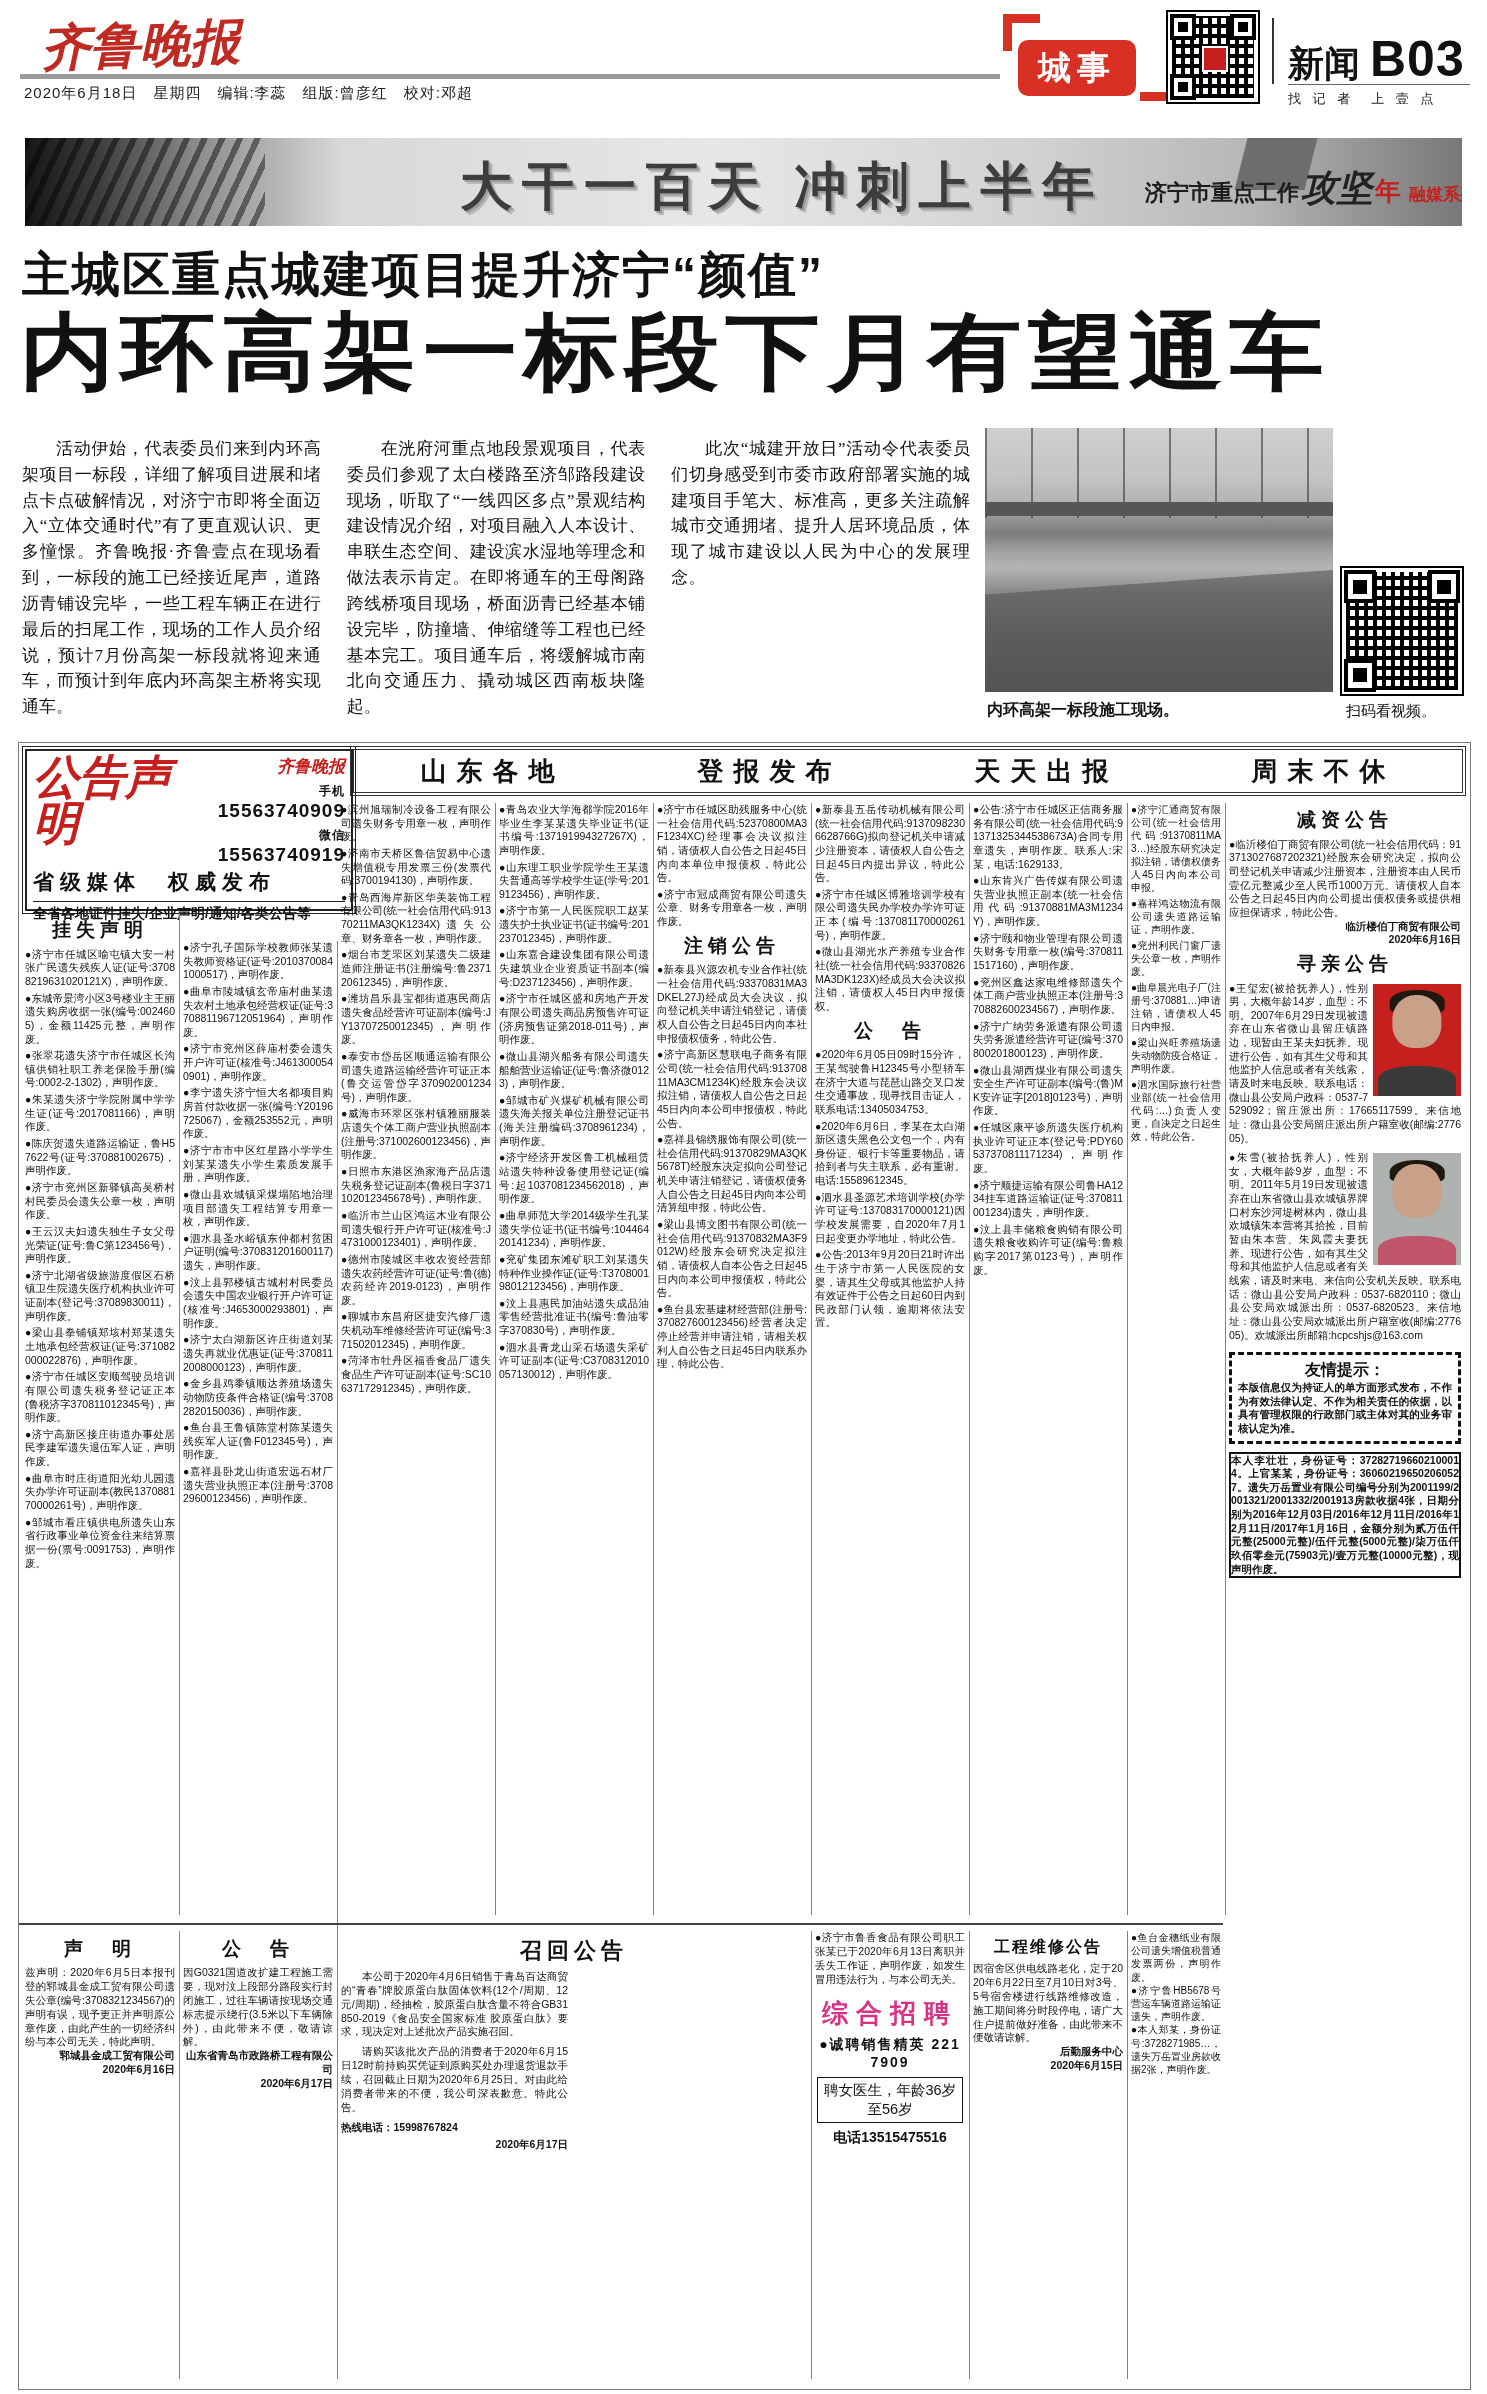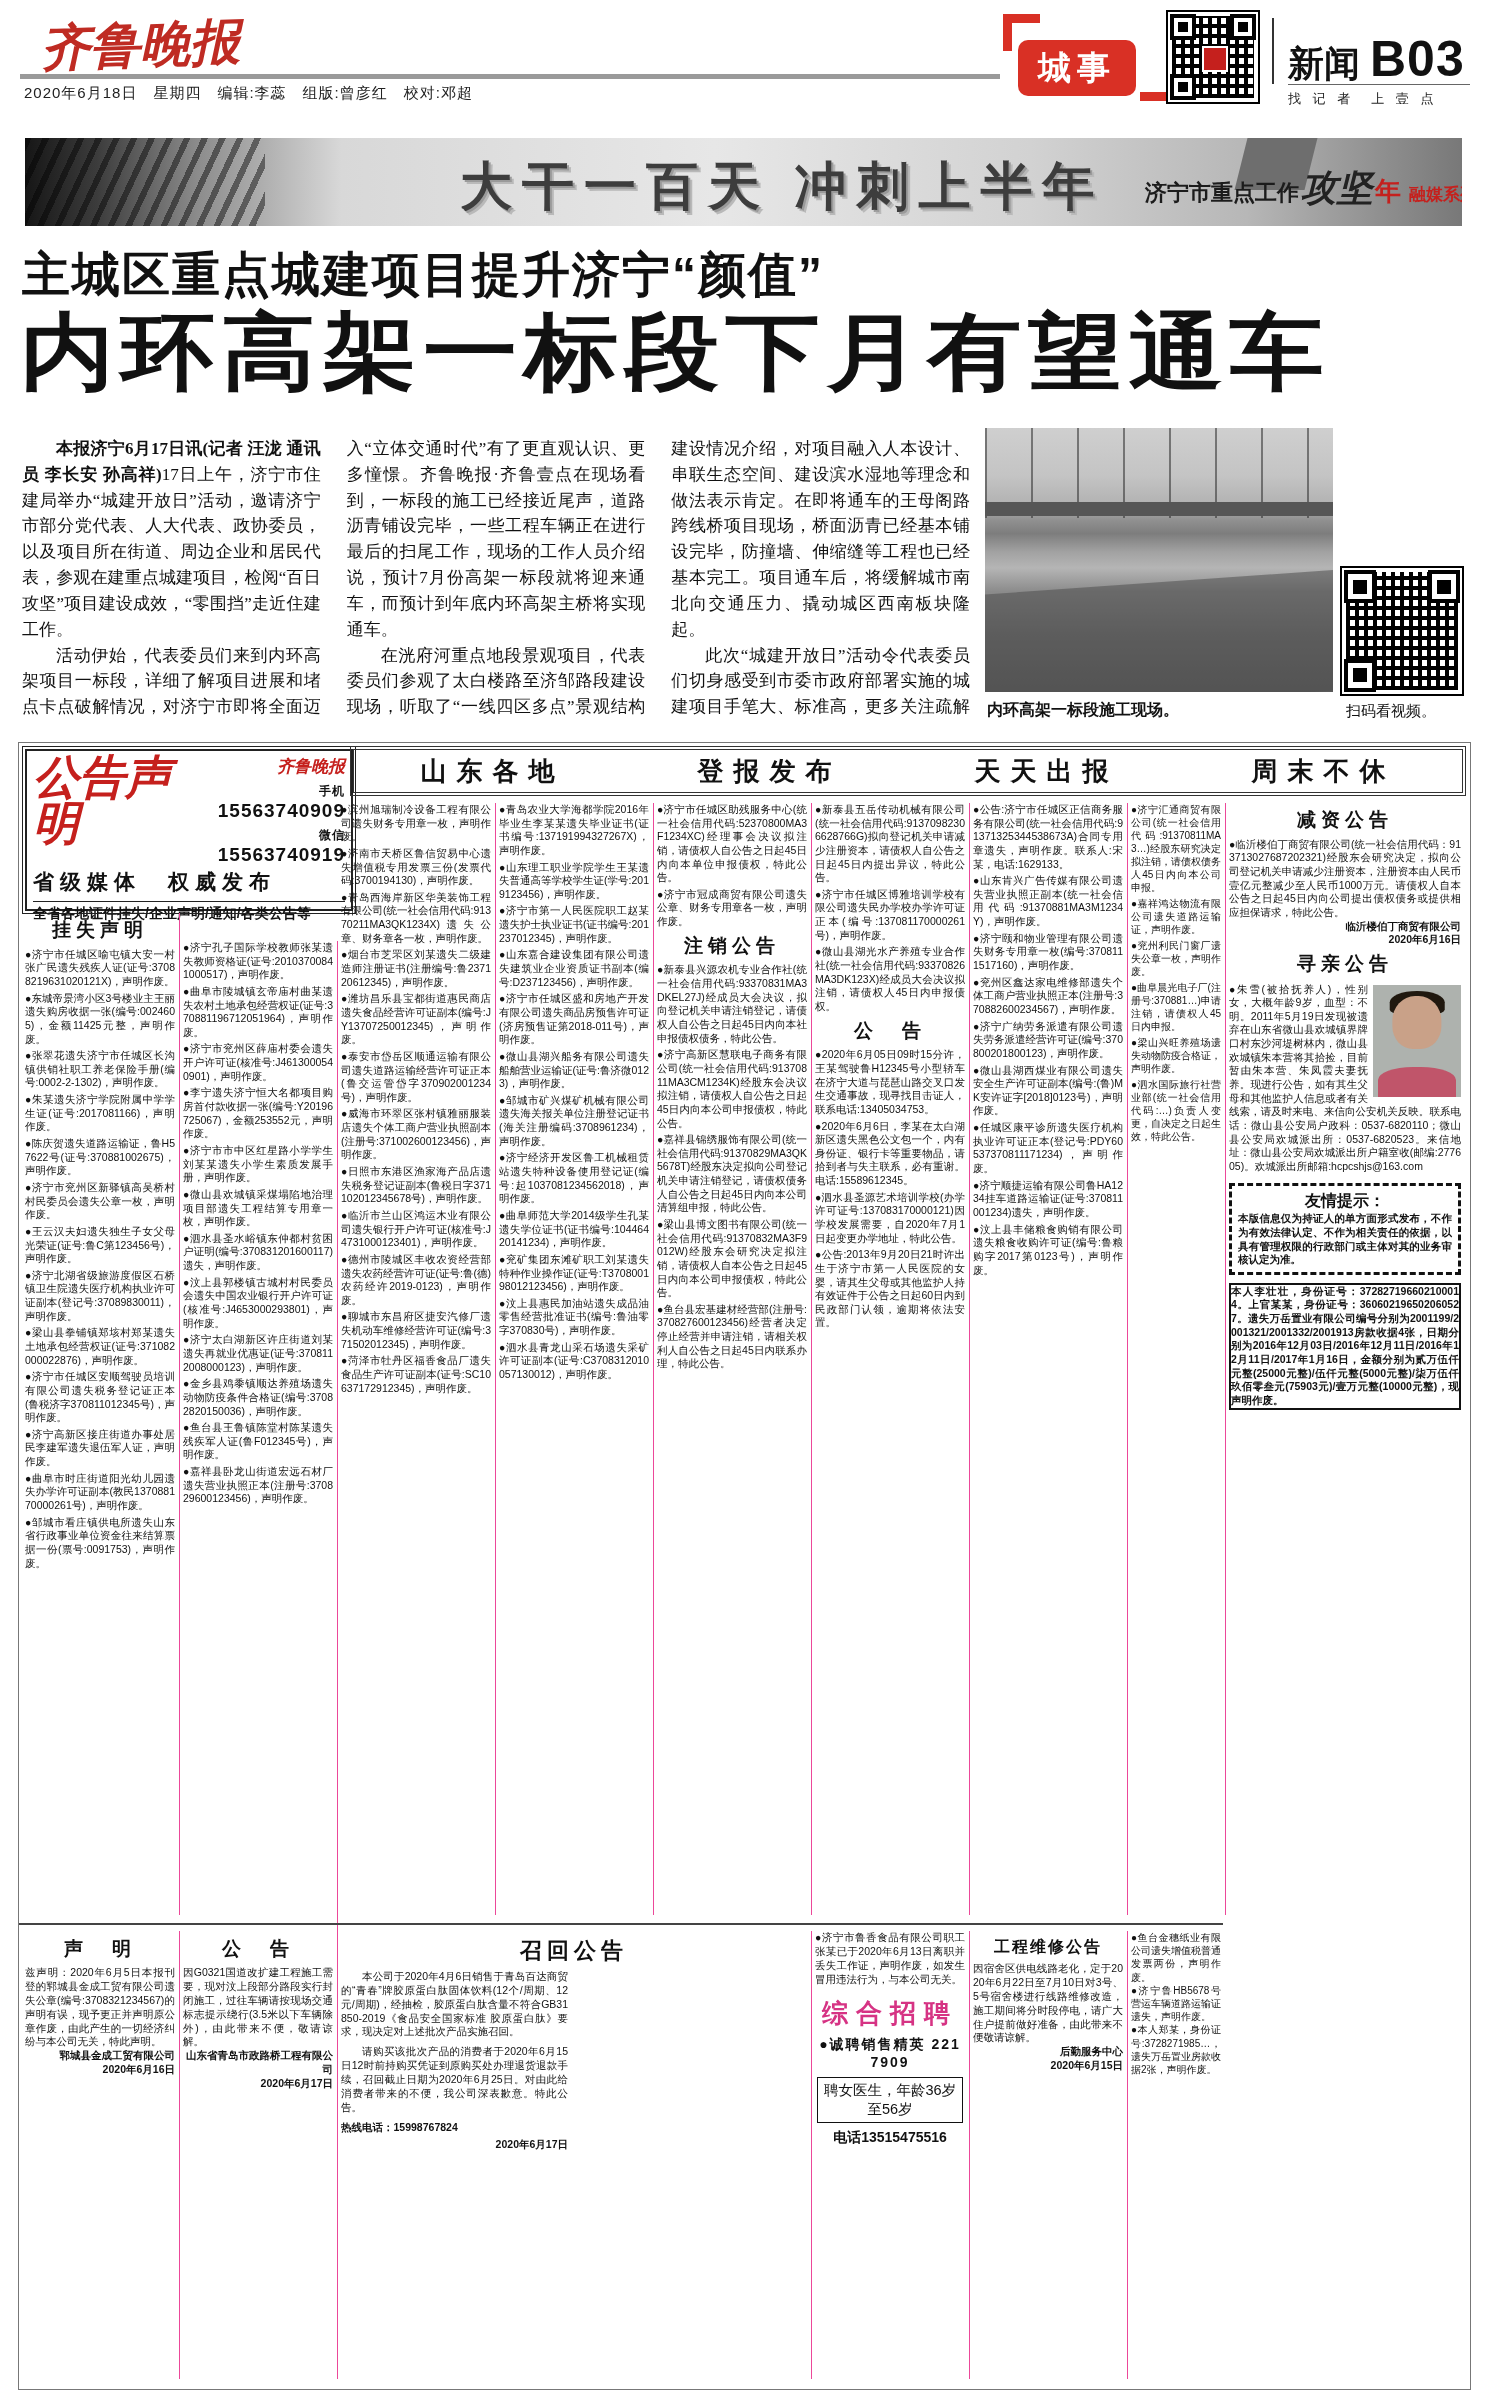--- a/index.html
+++ b/index.html
@@ -133,21 +133,20 @@
       <span class="camp-big">攻坚</span>
       <span class="camp-year">年</span>
       <span class="camp-series">融媒系列报道</span>
     </div>
   </div>
 
   <div class="kicker">主城区重点城建项目提升济宁“颜值”</div>
   <div class="headline">内环高架一标段下月有望通车</div>
 
   <div class="article">
-    <p><b>本报济宁6月17日讯(记者 汪泷 通讯员 李长安 孙高祥)</b><span>17日上午，济宁市住建局举办“城建开放日”活动，邀请济宁市部分党代表、人大代表、政协委员，以及项目所在街道、周边企业和居民代表，参观在建重点城建项目，检阅“百日攻坚”项目建设成效，“零围挡”走近住建工作。</span></p>
     <div>
         <p>活动伊始，代表委员们来到内环高架项目一标段，详细了解项目进展和堵点卡点破解情况，对济宁市即将全面迈入“立体交通时代”有了更直观认识、更多憧憬。齐鲁晚报·齐鲁壹点在现场看到，一标段的施工已经接近尾声，道路沥青铺设完毕，一些工程车辆正在进行最后的扫尾工作，现场的工作人员介绍说，预计7月份高架一标段就将迎来通车，而预计到年底内环高架主桥将实现通车。</p>
         <p>在洸府河重点地段景观项目，代表委员们参观了太白楼路至济邹路段建设现场，听取了“一线四区多点”景观结构建设情况介绍，对项目融入人本设计、串联生态空间、建设滨水湿地等理念和做法表示肯定。在即将通车的王母阁路跨线桥项目现场，桥面沥青已经基本铺设完毕，防撞墙、伸缩缝等工程也已经基本完工。项目通车后，将缓解城市南北向交通压力、撬动城区西南板块隆起。</p>
         <p>此次“城建开放日”活动令代表委员们切身感受到市委市政府部署实施的城建项目手笔大、标准高，更多关注疏解城市交通拥堵、提升人居环境品质，体现了城市建设以人民为中心的发展理念。</p>
       </div>
   </div>
 
   <div class="photo-scene">
     <div class="poles"></div>
     <div class="girder"></div>
@@ -308,20 +307,28 @@
           <div class="ad">●泗水国际旅行社营业部(统一社会信用代码:…)负责人变更，自决定之日起生效，特此公告。</div>
         </div>
     </div>
 
     <div class="col" style="left:1210px;top:60px;width:232px;height:1578px;">
       <div class="sub-head">减资公告</div>
       <div>●临沂楼伯丁商贸有限公司(统一社会信用代码：913713027687202321)经股东会研究决定，拟向公司登记机关申请减少注册资本，注册资本由人民币壹亿元整减少至人民币1000万元。请债权人自本公告之日起45日内向公司提出债权债务或提供相应担保请求，特此公告。</div>
       <div class="jz-sign">临沂楼伯丁商贸有限公司</div>
       <div class="jz-sign">2020年6月16日</div>
       <div class="sub-head">寻亲公告</div>
+      <div>
+        <div class="id-photo red">
+          <div class="hair"></div>
+          <div class="head"></div>
+          <div class="body1"></div>
+        </div>
+        <span>●王玺宏(被拾抚养人)，性别男，大概年龄14岁，血型：不明。2007年6月29日发现被遗弃在山东省微山县留庄镇路边，现暂由王某夫妇抚养。现进行公告，如有其生父母和其他监护人信息或者有关线索，请及时来电反映。联系电话：微山县公安局户政科：0537-7529092；留庄派出所：17665117599。来信地址：微山县公安局留庄派出所户籍室收(邮编:277605)。</span>
+      </div>
       <div style="margin-top:6px;">
         <div class="id-photo gray">
           <div class="hair"></div>
           <div class="head"></div>
           <div class="body1"></div>
         </div>
         <span>●朱雪(被拾抚养人)，性别女，大概年龄9岁，血型：不明。2011年5月19日发现被遗弃在山东省微山县欢城镇界牌口村东沙河堤树林内，微山县欢城镇朱本营将其拾捡，目前暂由朱本营、朱凤霞夫妻抚养。现进行公告，如有其生父母和其他监护人信息或者有关线索，请及时来电、来信向公安机关反映。联系电话：微山县公安局户政科：0537-6820110；微山县公安局欢城派出所：0537-6820523。来信地址：微山县公安局欢城派出所户籍室收(邮编:277605)。欢城派出所邮箱:hcpcshjs@163.com</span>
       </div>
       <div class="tipbox">
         <div class="tip-head">友情提示：</div>

